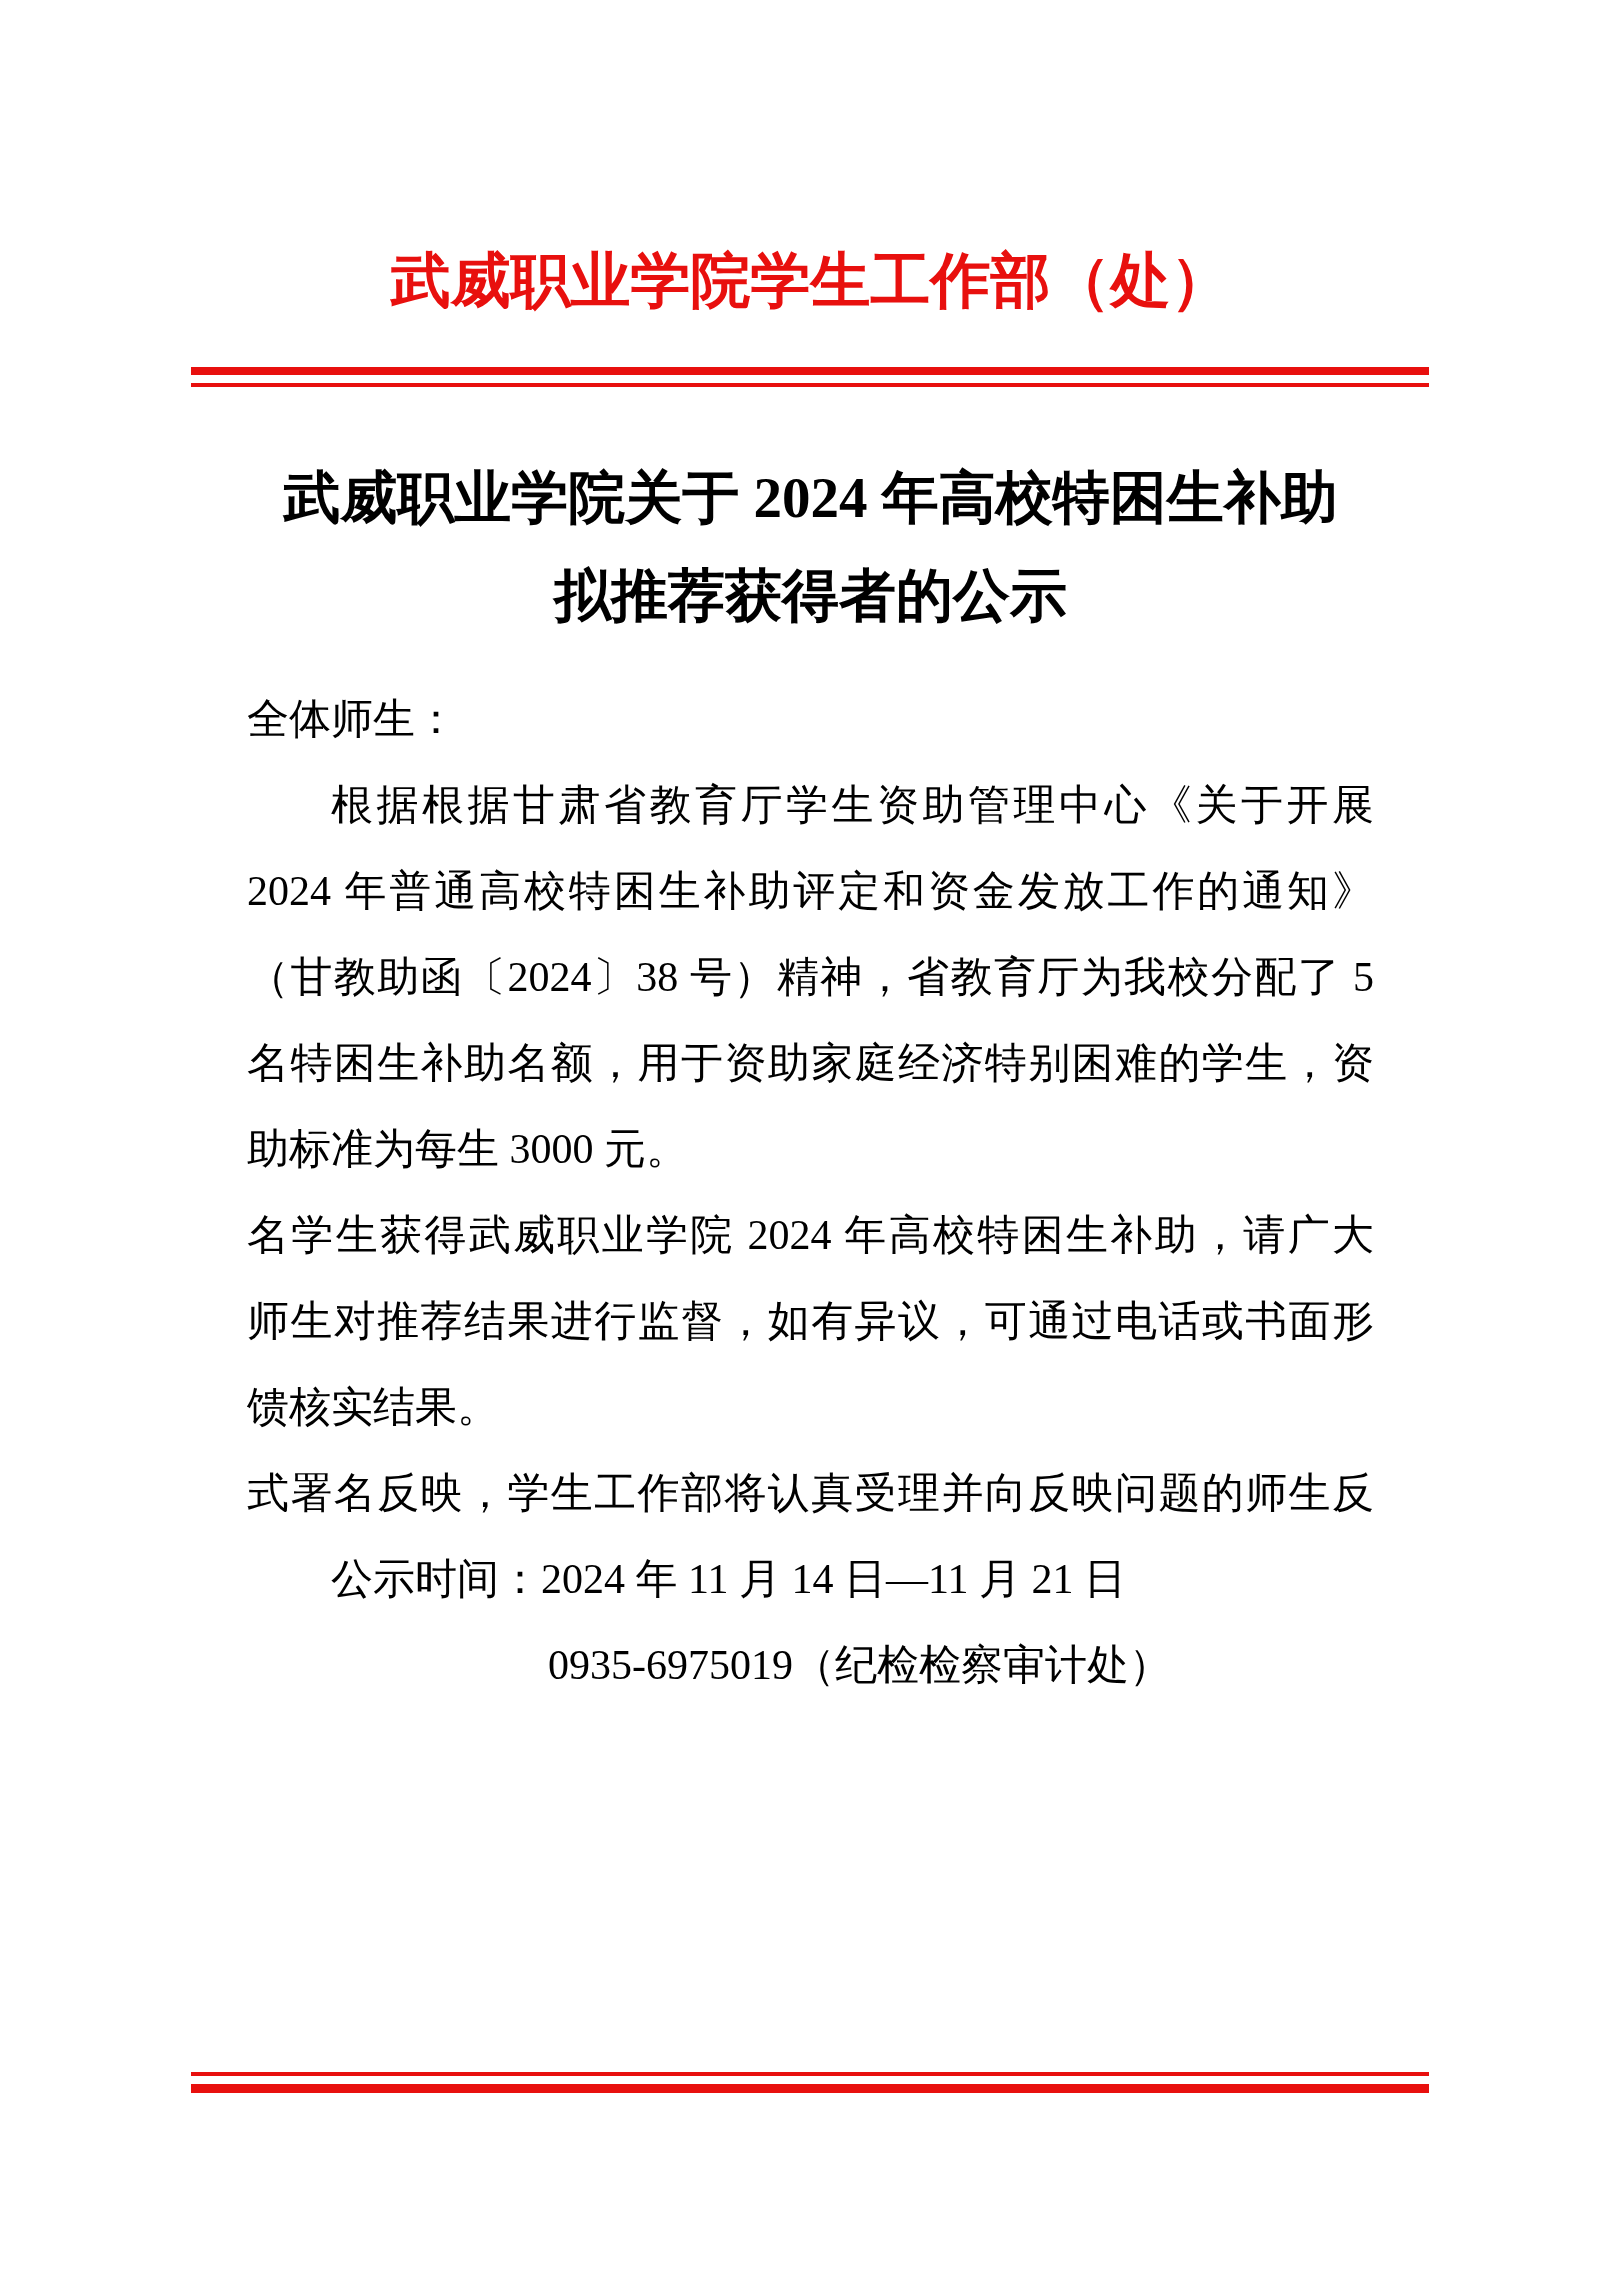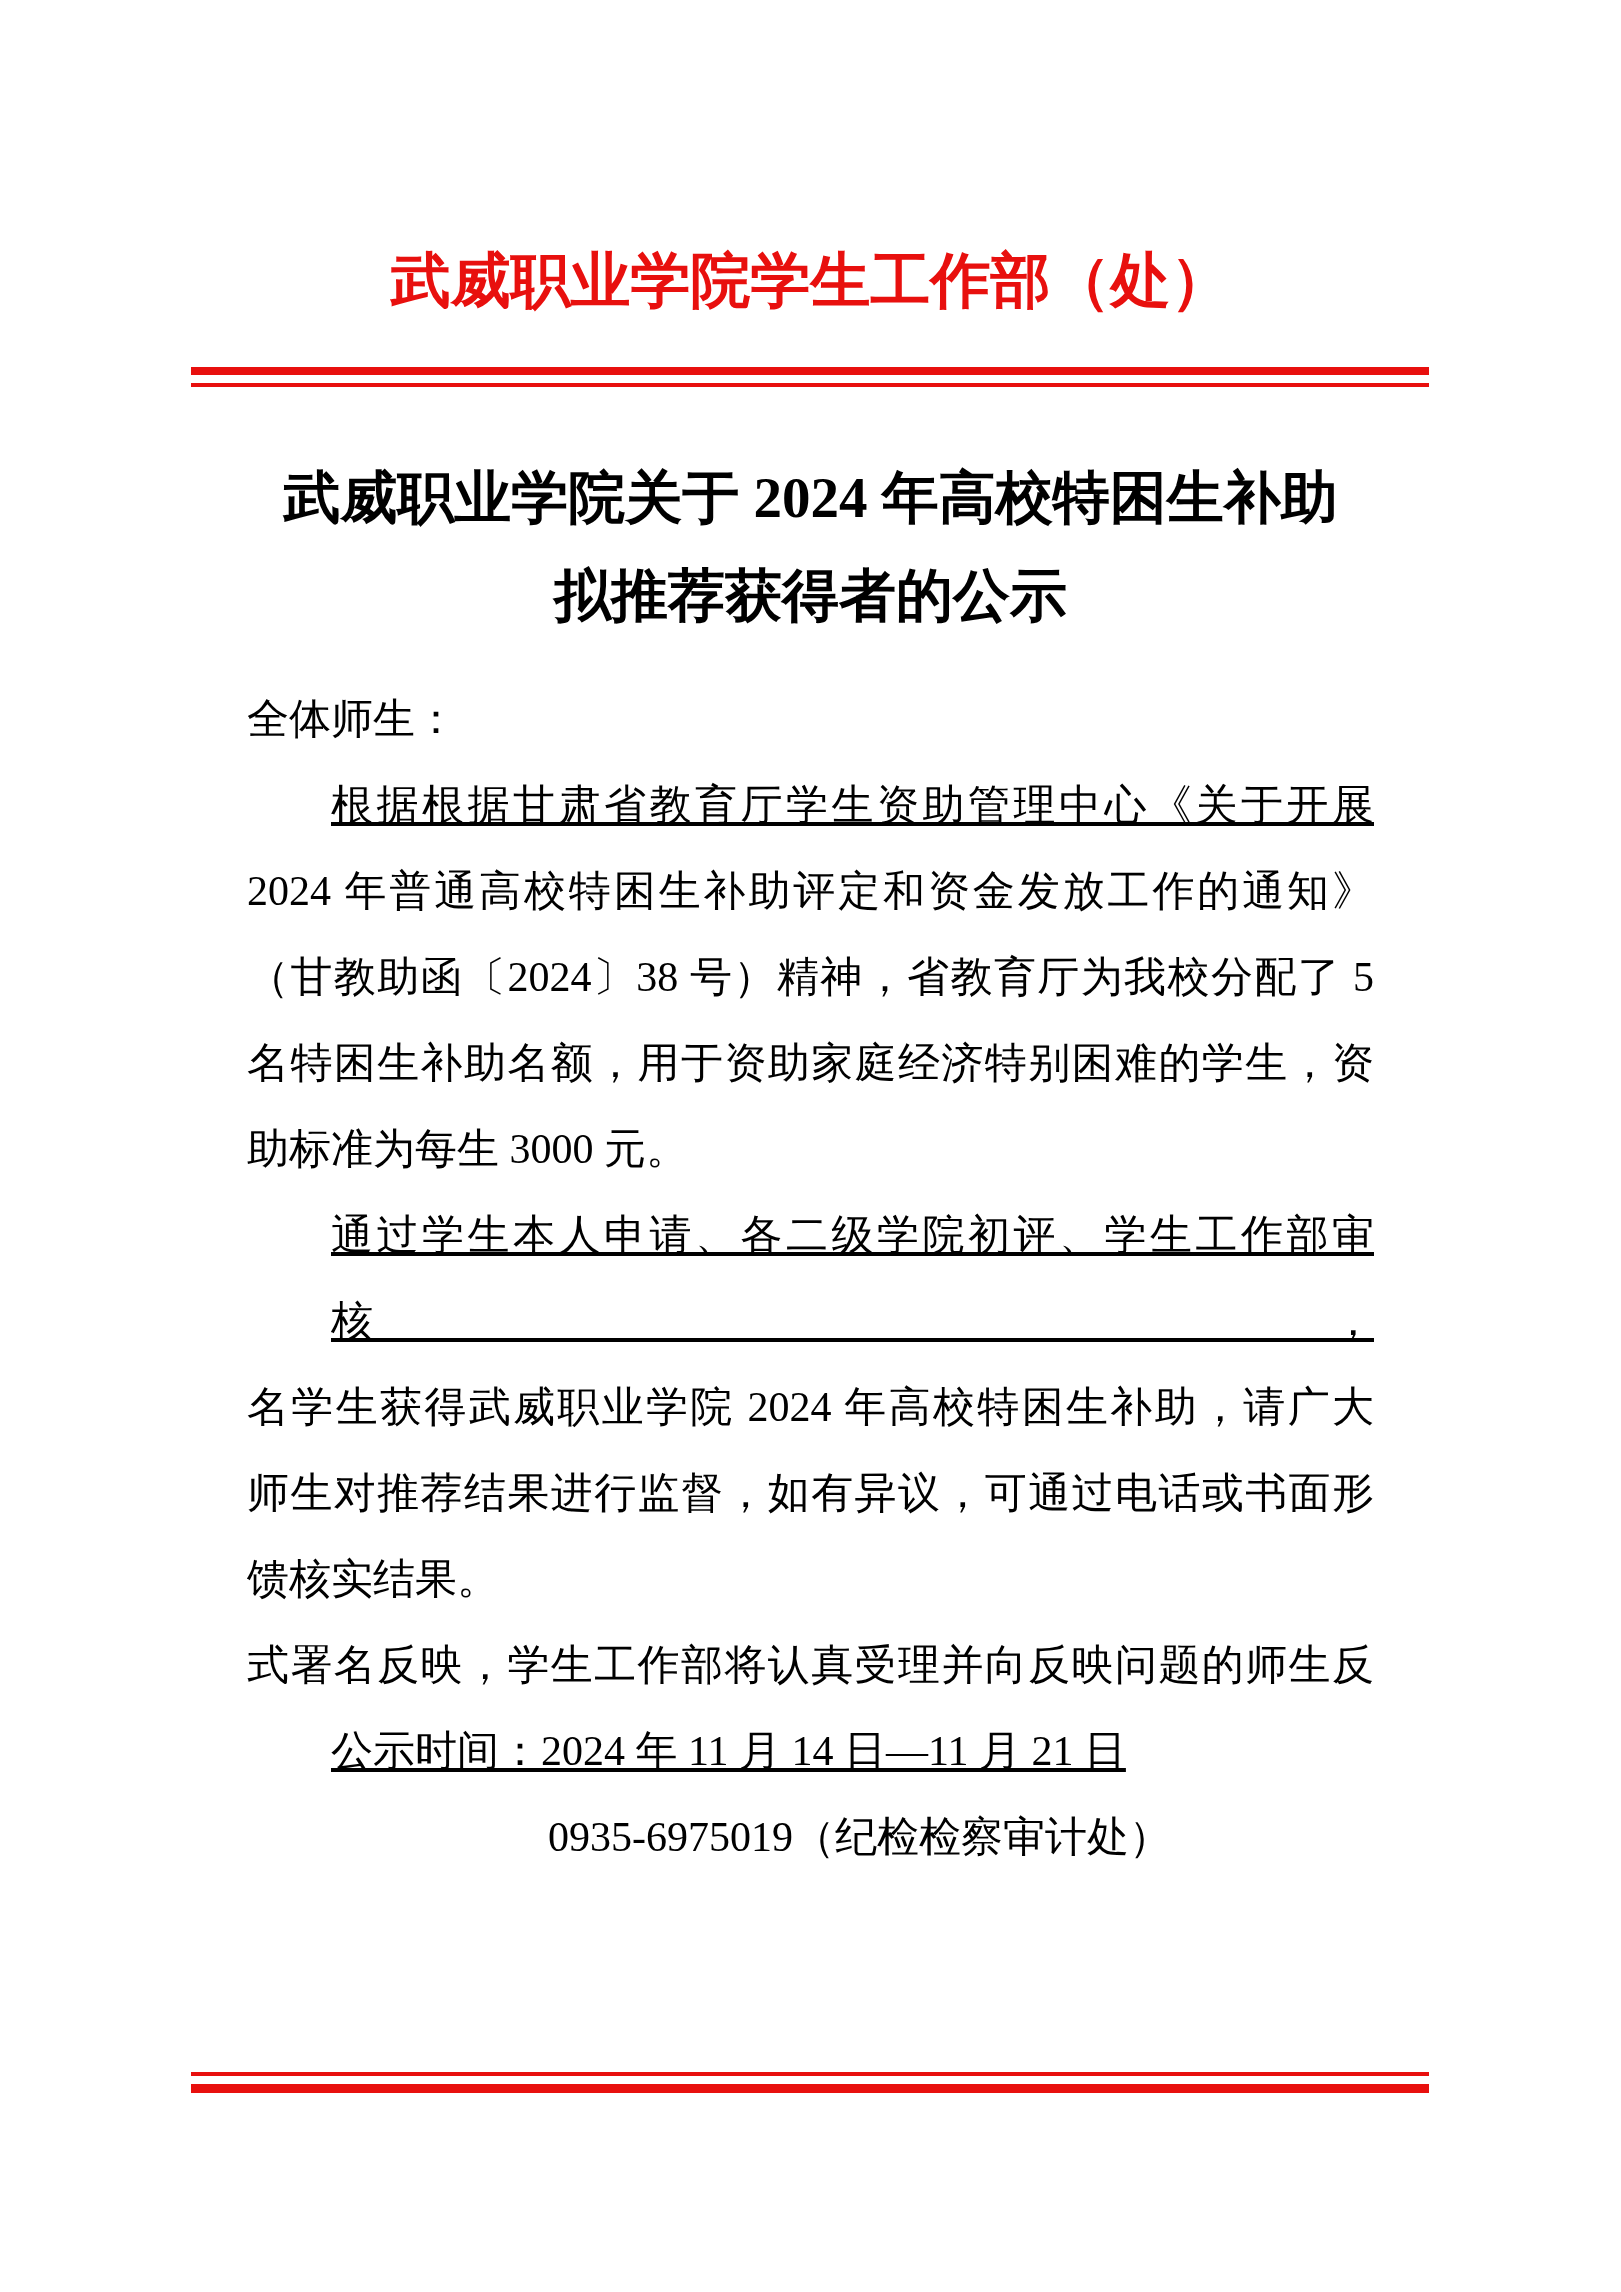--- a/index.html
+++ b/index.html
@@ -67,21 +67,20 @@
   .line {
     white-space: nowrap;
   }
   .line.just {
     white-space: normal;
     text-align: justify;
     text-align-last: justify;
   }
   .line.indent {
     padding-left: 84px;
-    text-decoration: underline;
   }
   .line.indent-deep {
     padding-left: 301px;
   }
 </style>
 </head>
 <body>
 
 <div class="page">
 
@@ -95,21 +94,20 @@
     <div>拟推荐获得者的公示</div>
   </h1>
 
   <div class="body-block">
     <div class="line">全体师生：</div>
     <div class="line indent just">根据根据甘肃省教育厅学生资助管理中心《关于开展</div>
     <div class="line just">2024 年普通高校特困生补助评定和资金发放工作的通知》</div>
     <div class="line just">（甘教助函〔2024〕38 号）精神，省教育厅为我校分配了 5</div>
     <div class="line just">名特困生补助名额，用于资助家庭经济特别困难的学生，资</div>
     <div class="line">助标准为每生 3000 元。</div>
-    <div class="line indent just">通过学生本人申请、各二级学院初评、学生工作部审核，</div>
     <div class="line just">名学生获得武威职业学院 2024 年高校特困生补助，请广大</div>
     <div class="line just">师生对推荐结果进行监督，如有异议，可通过电话或书面形</div>
     <div class="line">馈核实结果。</div>
     <div class="line just">式署名反映，学生工作部将认真受理并向反映问题的师生反</div>
     <div class="line indent">公示时间：2024 年 11 月 14 日—11 月 21 日</div>
     <div class="line indent-deep">0935-6975019（纪检检察审计处）</div>
   </div>
 
   <div class="rule rule-bottom-thin"></div>
   <div class="rule rule-bottom-thick"></div>

